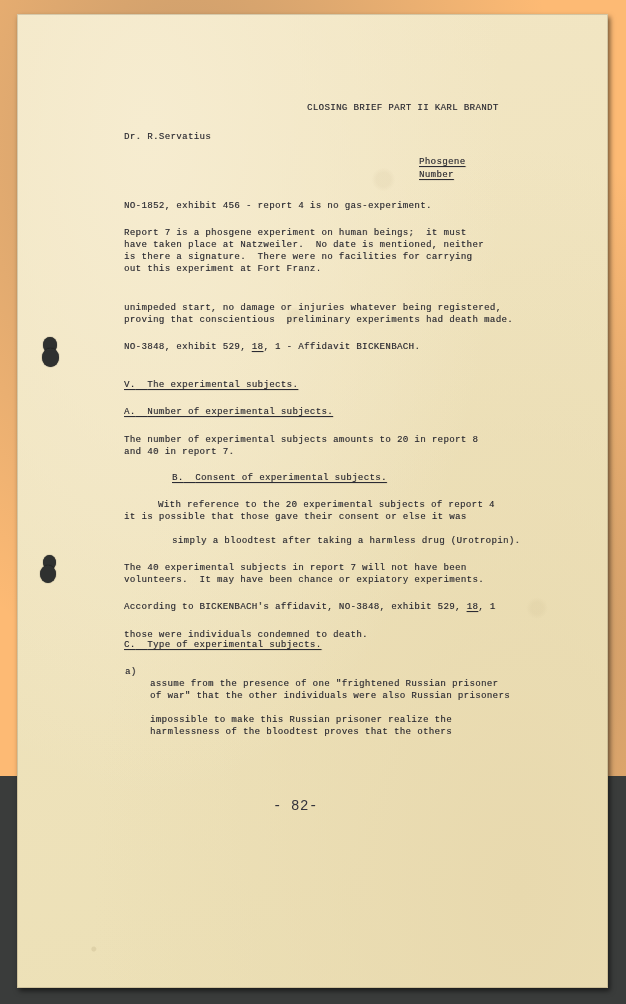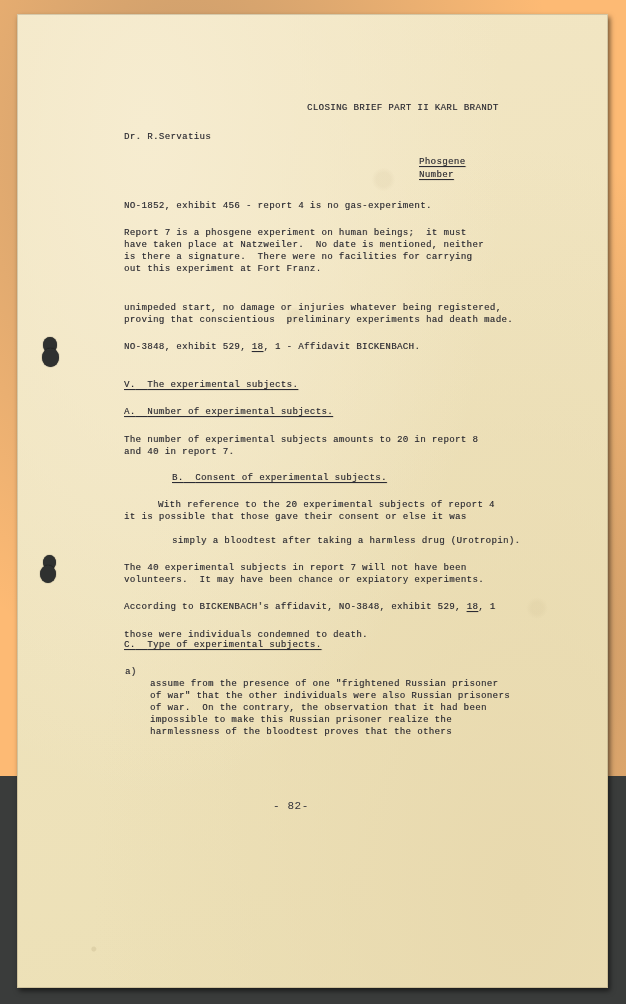--- a/index.html
+++ b/index.html
@@ -105,21 +105,21 @@
     white-space: pre;
     text-shadow: 0.35px 0.2px 0.25px rgba(60,55,50,0.45);
   }
 
   .u { text-decoration: underline; text-underline-offset: 2px; }
 
   #page-number {
     position: absolute;
     left: 256px;
     top: 786px;
-    font-size: 11px;
+    font-size: 14px;
     letter-spacing: 0.6px;
     color: #33333b;
     white-space: pre;
   }
 </style>
 </head>
 <body>
 
 <div id="scan">
 
@@ -163,21 +163,20 @@
       <div class="ln" style="left:107px; top:560px;">volunteers.  It may have been chance or expiatory experiments.</div>
 
       <div class="ln" style="left:107px; top:587px;"><span>According to BICKENBACH's affidavit, NO-3848, exhibit 529, </span><span class="u">18</span><span>, 1</span></div>
       <div class="ln" style="left:107px; top:599px;margin-top:16px;">those were individuals condemned to death.</div>
 
       <div class="ln u" style="left:107px; top:625px;"><span>C.</span><span>  </span><span>Type of experimental subjects.</span></div>
 
       <div class="ln" style="left:108px; top:652px;">a)</div>
       <div class="ln" style="left:133px; top:664px;">assume from the presence of one "frightened Russian prisoner</div>
       <div class="ln" style="left:133px; top:676px;">of war" that the other individuals were also Russian prisoners</div>
-      <div class="ln" style="left:133px; top:688px;">of war.  On the contrary, the observation that it had been</div>
       <div class="ln" style="left:133px; top:700px;">impossible to make this Russian prisoner realize the</div>
       <div class="ln" style="left:133px; top:712px;">harmlessness of the bloodtest proves that the others</div>
 
       <div id="page-number">- 82-</div>
 
     </div>
 
     <div class="punch" id="punch-1">
       <div class="lobe top"></div>
       <div class="lobe bot"></div>

